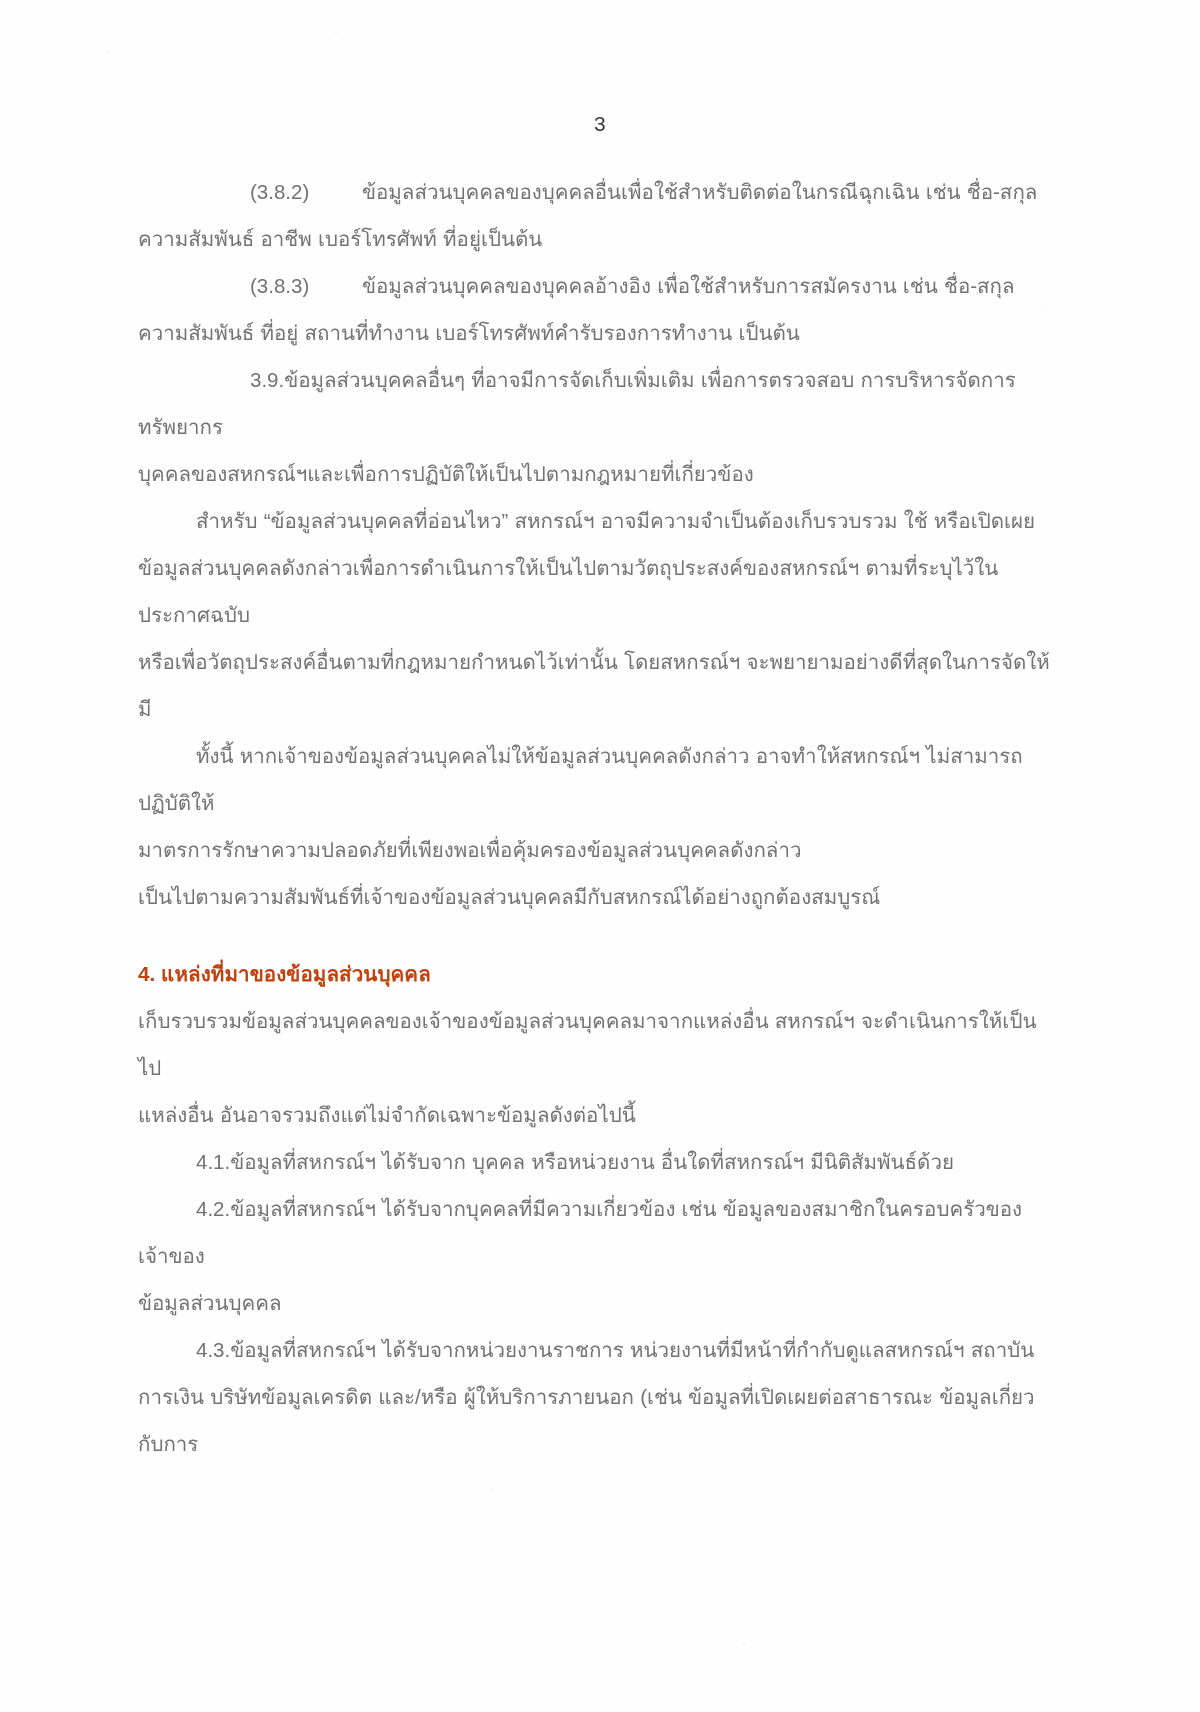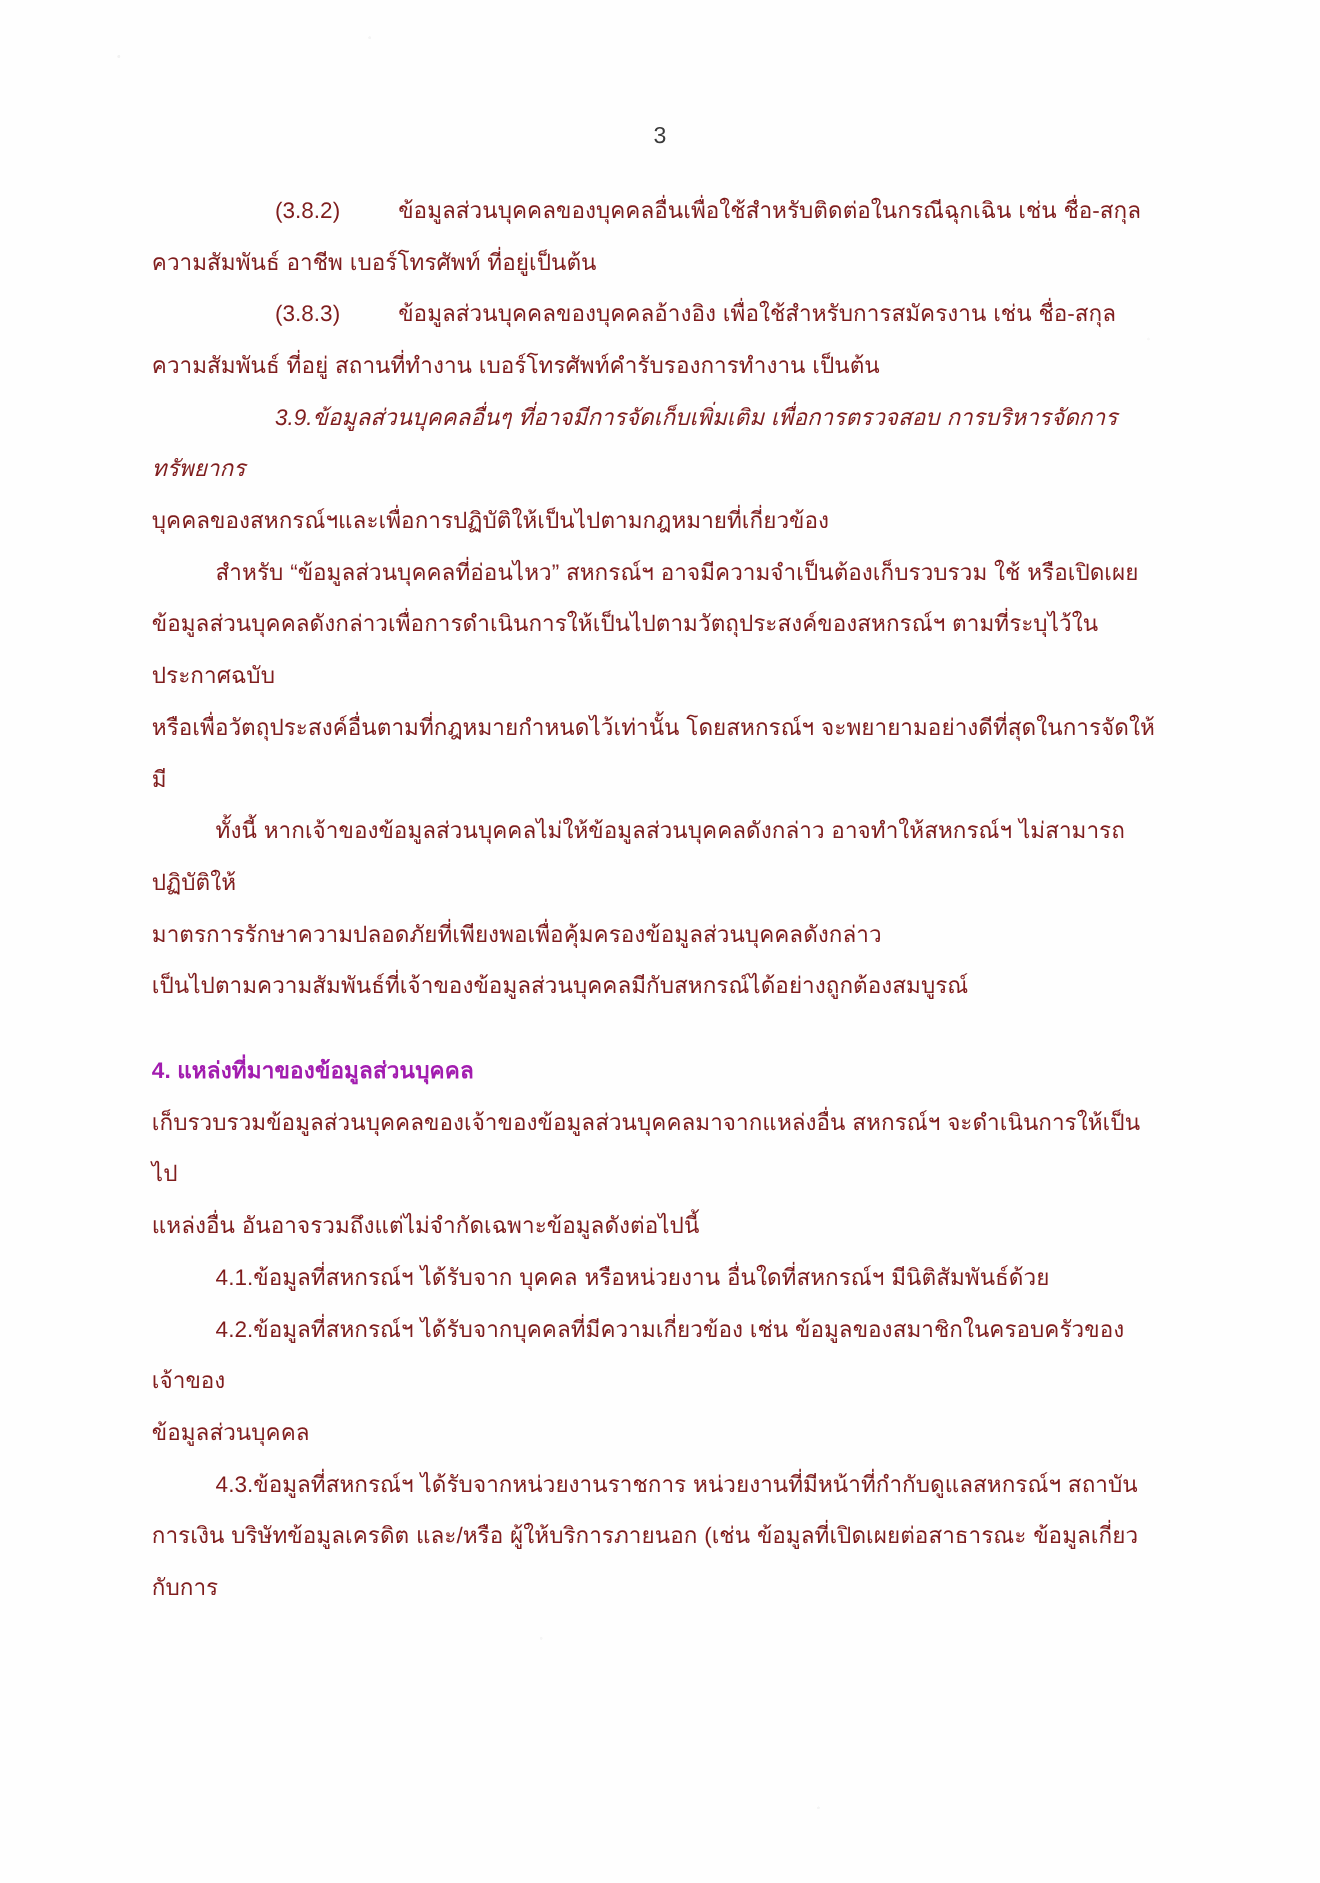--- a/index.html
+++ b/index.html
@@ -50,50 +50,49 @@
     position: absolute;
     left: 138px;
     top: 168px;
     width: 912px;
   }
 
   p.para {
     margin: 0 0 0 0;
     font-size: 20.5px;
     line-height: 47px;
-    color: #7f1d1d;
+    color: #737373;
     text-align: left;
     word-spacing: .5px;
   }
 
   
   p.sub {
     padding-left: 0;
   }
   p.sub .lead {
     display: inline-block;
     width: 112px;
     margin-left: 112px;
   }
 
   
   p.indent {
     text-indent: 58px;
   }
   p.indent-wide {
     text-indent: 112px;
-    font-style: italic;
   }
 
   h2.section-head {
     margin: 0;
     font-size: 20.5px;
     line-height: 47px;
     font-weight: bold;
-    color: #a21caf;
+    color: #c2410c;
     letter-spacing: .1px;
   }
   .gap-md { height: 30px; }
 </style>
 </head>
 <body>
 
 <div class="page">
 
   <div class="page-number">3</div>

